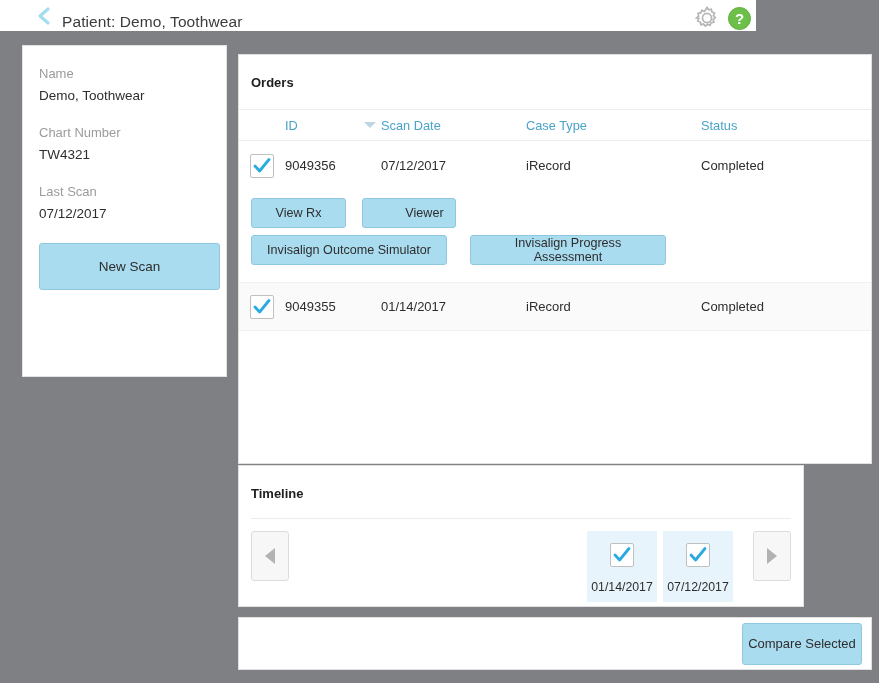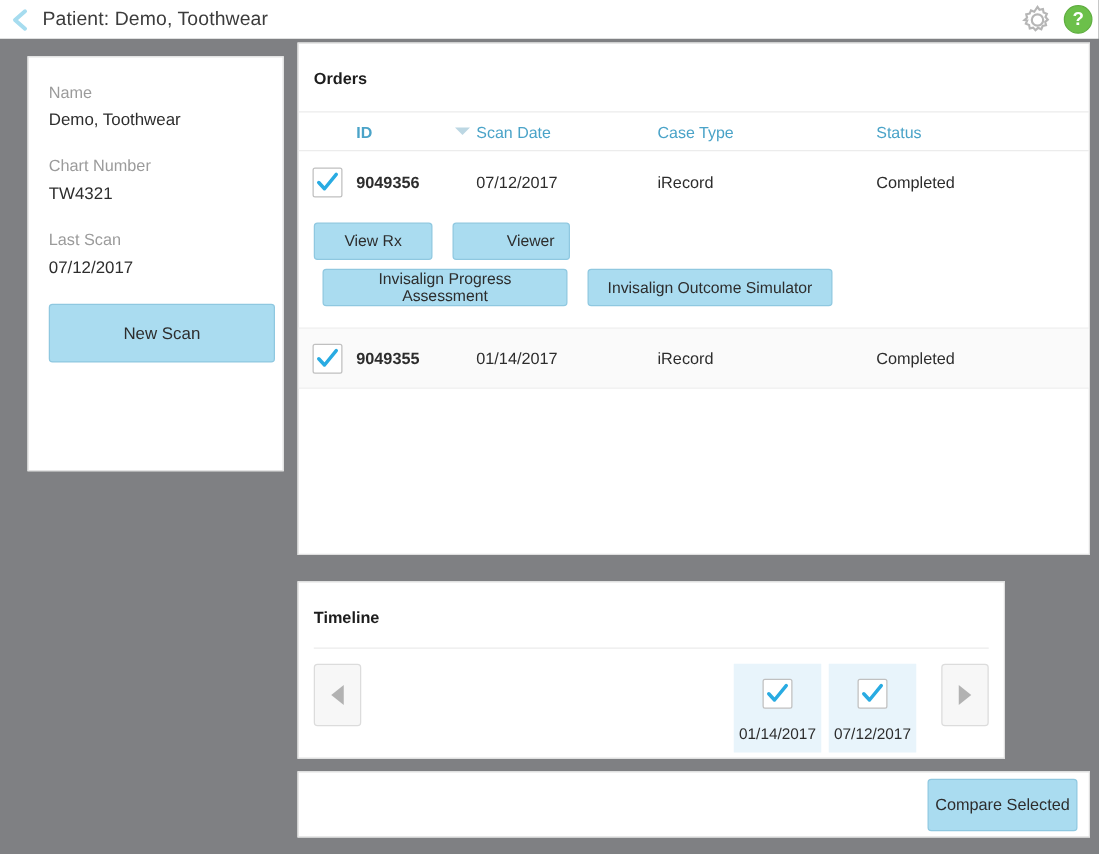--- a/index.html
+++ b/index.html
@@ -15,25 +15,26 @@
     background: #7f8083;
     color: #333;
     font-size: 13px;
     position: relative;
   }
 
   
   .topbar {
     position: absolute;
     top: 0; left: 0;
-    width: 879px;
+    width: 756px;
     height: 31px;
     background: #ffffff;
     display: flex;
-    align-items: center;
+    align-items: flex-end;
+    padding-left: 28px;
   }
   .back-chevron {
     width: 34px;
     height: 31px;
     display: flex;
     align-items: center;
     justify-content: center;
     cursor: pointer;
     flex: 0 0 auto;
   }
@@ -106,21 +107,21 @@
     border-radius: 3px;
     color: #2d2d2d;
     font-size: 13.5px;
     font-family: "Liberation Sans", sans-serif;
     cursor: pointer;
   }
 
   
   .orders-panel {
     left: 238px;
-    top: 34px;
+    top: 54px;
     width: 634px;
     height: 410px;
     border: 1px solid #e0e0e0;
   }
   .panel-heading {
     font-size: 13px;
     font-weight: bold;
     color: #1d1d1d;
     padding: 20px 0 0 12px;
   }
@@ -128,21 +129,21 @@
     display: flex;
     align-items: center;
     height: 32px;
     margin-top: 19px;
     border-top: 1px solid #ececec;
     border-bottom: 1px solid #ececec;
     color: #4aa3c8;
     font-size: 12.8px;
   }
   .col-check  { width: 46px; flex: 0 0 46px; display:flex; align-items:center; justify-content:center;}
-  .col-id     { width: 74px; flex: 0 0 74px; font-weight: bold; }
+  .col-id     { width: 74px; flex: 0 0 74px; }
   .col-sort   { width: 22px; flex: 0 0 22px; display:flex; align-items:center; justify-content:center;}
   .col-date   { width: 145px; flex: 0 0 145px; }
   .col-case   { width: 175px; flex: 0 0 175px; }
   .col-status { flex: 1 1 auto; }
 
   .sort-caret {
     width: 0; height: 0;
     border-left: 6px solid transparent;
     border-right: 6px solid transparent;
     border-top: 6px solid #bcd7e3;
@@ -344,22 +345,22 @@
     <div class="col-case">iRecord</div>
     <div class="col-status">Completed</div>
   </div>
 
   <div class="actions">
     <div class="action-row">
       <button class="btn-blue btn-viewrx">View Rx</button>
       <button class="btn-blue btn-viewer">Viewer</button>
     </div>
     <div class="action-row">
+      <button class="btn-blue btn-ios">Invisalign Outcome Simulator</button>
       <button class="btn-blue btn-ipa">Invisalign Progress Assessment</button>
-      <button class="btn-blue btn-ios">Invisalign Outcome Simulator</button>
     </div>
   </div>
 
   <div class="order-row alt">
     <div class="col-check">
       <div class="checkbox">
         <svg width="18" height="18" viewBox="0 0 18 18">
           <polyline points="2,9 6.6,14 16,2.5" fill="none" stroke="#29abe2" stroke-width="2.8" stroke-linecap="round" stroke-linejoin="round"></polyline>
         </svg>
       </div>

